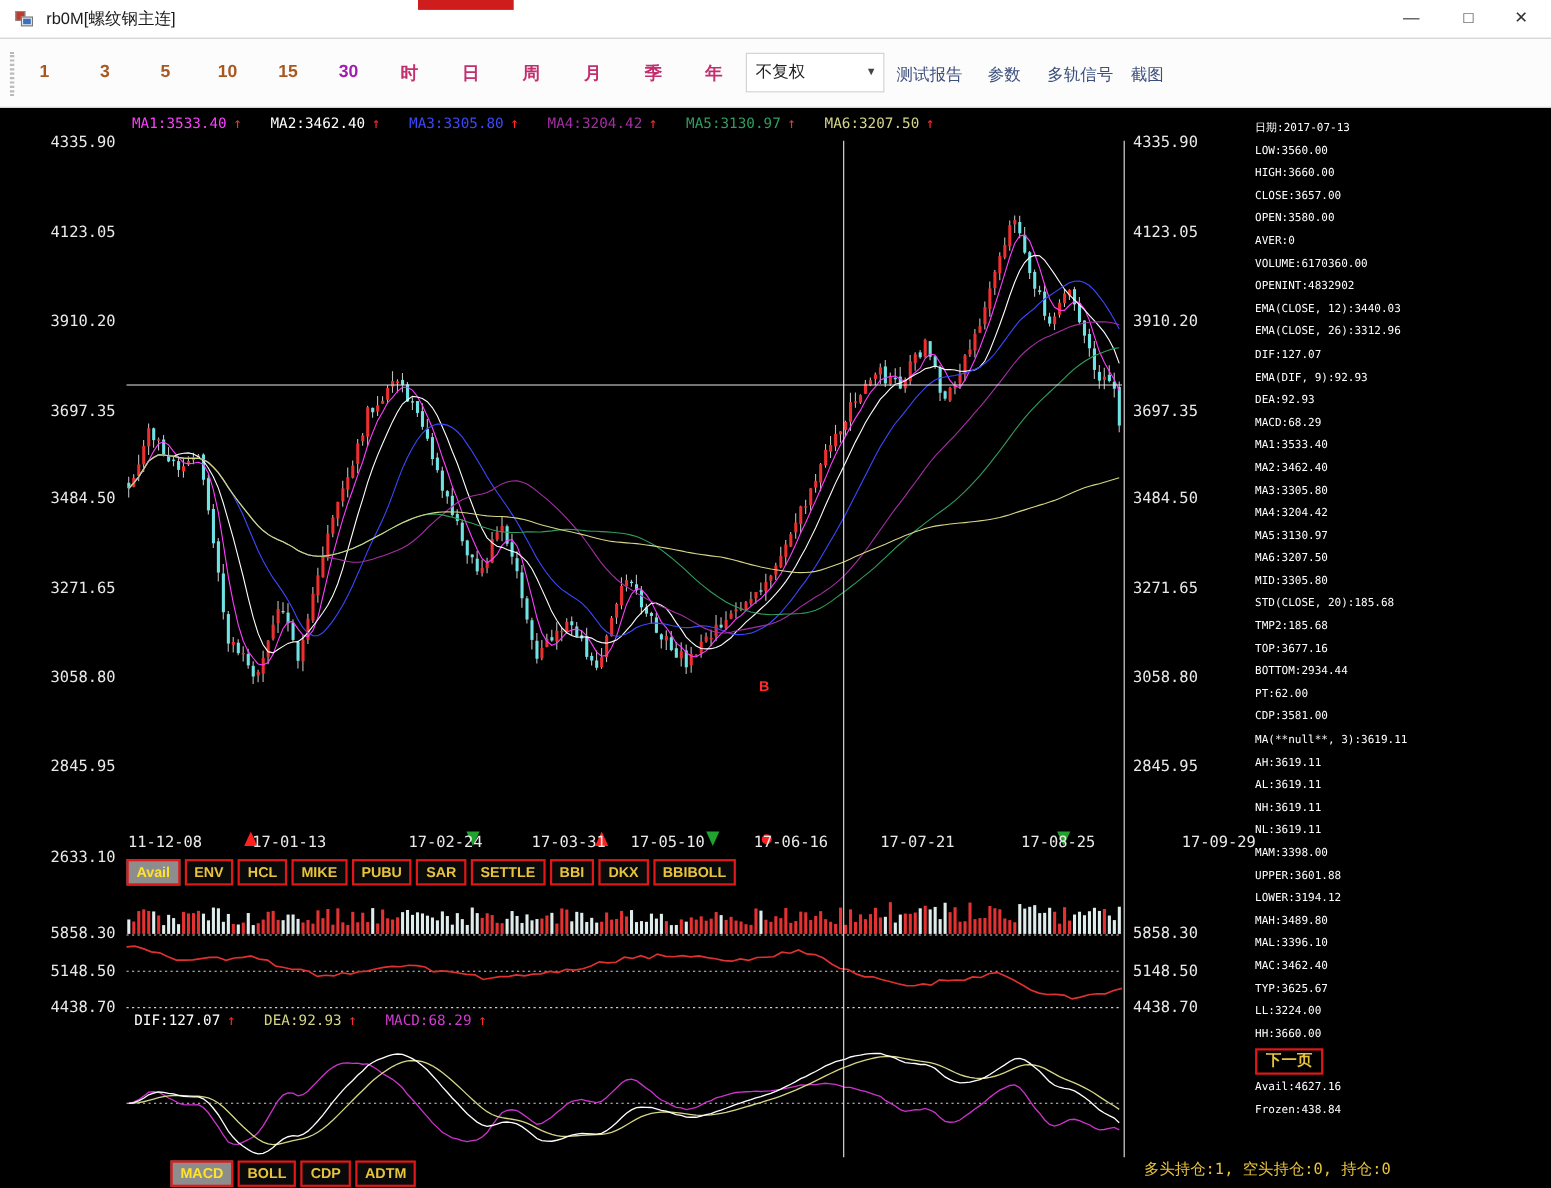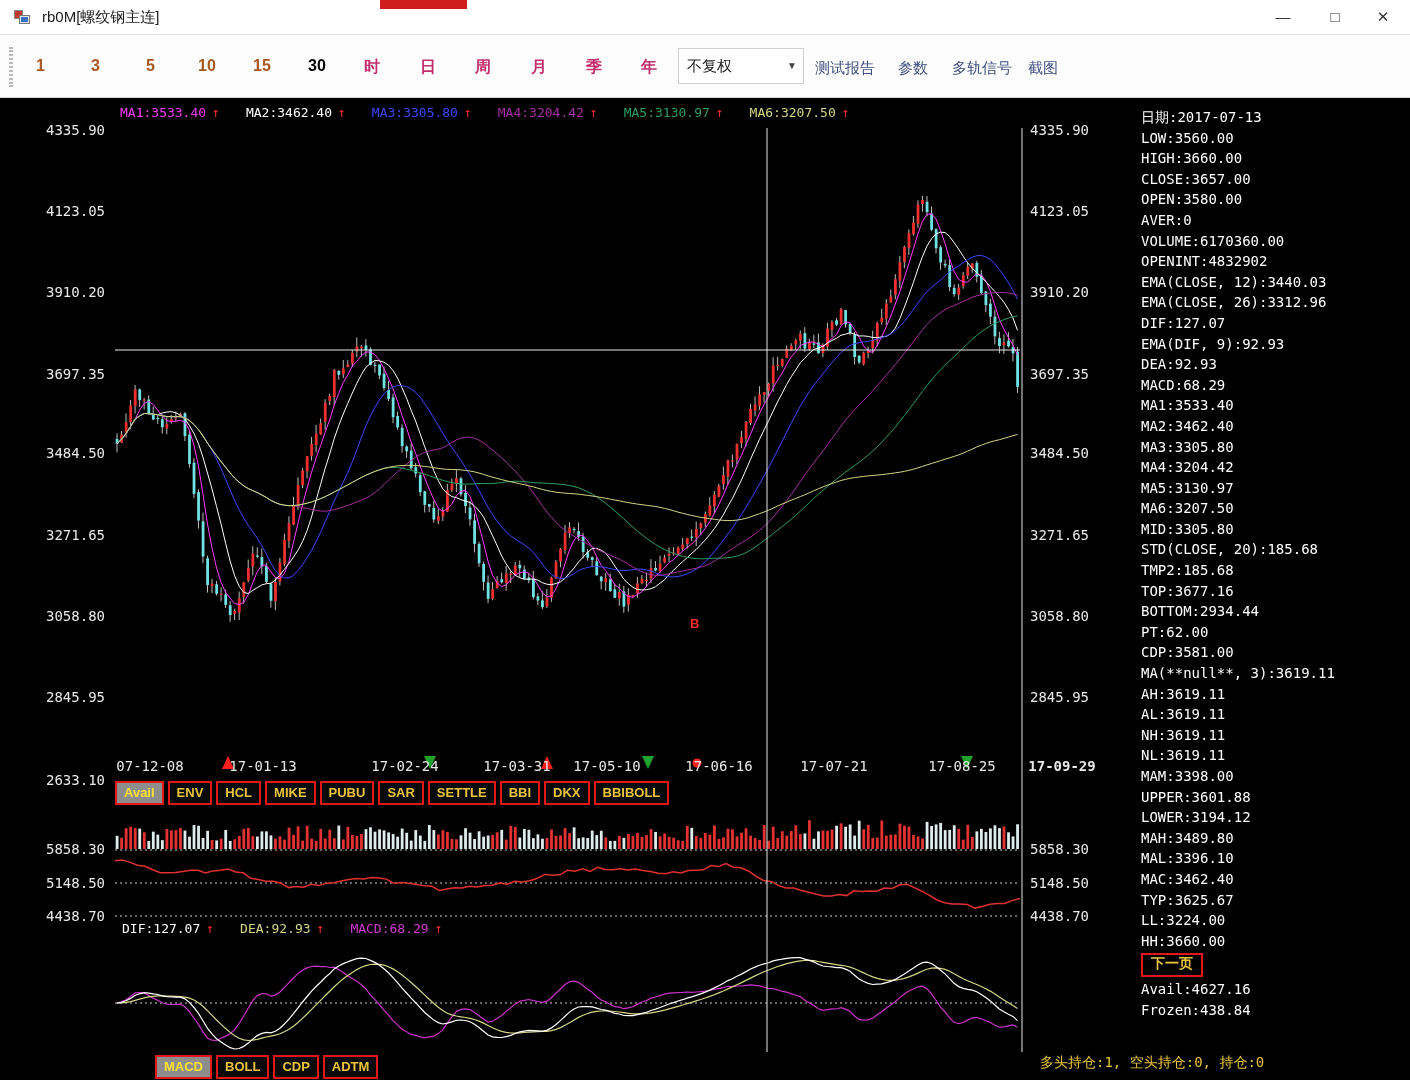--- a/index.html
+++ b/index.html
@@ -52,21 +52,21 @@
   .tab-row { display:flex; gap:4px; }
   #indicator-tabs { left:115px; top:781px; }
   #bottom-tabs { left:115px; top:1055px;padding-left:40px; }
   .tab { border:2px solid #e21818; background:#0a0a0a; color:#e8c33c; font-size:13px;
          font-weight:bold; padding:2px 7px 3px 7px; cursor:default; white-space:nowrap; }
   .tab.selected { background:#8d8d8d; color:#ffe32b; }
 
   #macd-row { left:122px; top:921px; display:flex; gap:26px; font-size:13px; }
 
   #info-panel { left:1141px; top:107px; width:265px; }
-  .info-line { color:#ffffff; font-size:14px; line-height:20.6px; white-space:pre;
+  .info-line { color:#ffffff; font-size:10px; line-height:20.6px; white-space:pre;
                font-family:"DejaVu Sans Mono", monospace; }
   #next-page-btn { display:inline-block; border:2px solid #e21818; color:#e8c33c;
                    font-weight:bold; font-size:14px; padding:0 8px 2px 8px; margin:2px 0;
                    cursor:default; }
   #status-positions { left:1040px; top:1054px; color:#e8c33c; font-size:14px;
                       font-family:"DejaVu Sans Mono", monospace; }
 
   #chart-svg { position:absolute; left:0; top:0; z-index:5; }
 </style>
 </head>
@@ -714,21 +714,21 @@
 
 <div id="toolbar">
   <div class="grip"></div>
   <div>
 
   <span class="tb-item" style="left: 36px; color: rgb(168, 87, 31);">1</span>
       <span class="tb-item" style="left: 91px; color: rgb(168, 87, 31);">3</span>
       <span class="tb-item" style="left: 146px; color: rgb(168, 87, 31);">5</span>
       <span class="tb-item" style="left: 198px; color: rgb(168, 87, 31);">10</span>
       <span class="tb-item" style="left: 253px; color: rgb(168, 87, 31);">15</span>
-      <span class="tb-item" style="left: 308px; color: #000000;">30</span>
+      <span class="tb-item" style="left: 308px; color: #a21caf;">30</span>
       <span class="tb-item" style="left: 364px; color: rgb(194, 47, 110);">时</span>
       <span class="tb-item" style="left: 420px; color: rgb(194, 47, 110);">日</span>
       <span class="tb-item" style="left: 475px; color: rgb(194, 47, 110);">周</span>
       <span class="tb-item" style="left: 531px; color: rgb(194, 47, 110);">月</span>
       <span class="tb-item" style="left: 586px; color: rgb(194, 47, 110);">季</span>
       <span class="tb-item" style="left: 641px; color: rgb(194, 47, 110);">年</span>
     </div>
   <div id="adjust-dropdown">
     <span>不复权</span>
     <span class="caret">▼</span>
@@ -783,29 +783,29 @@
   </div>
 <div class="layer yaxis" id="vol-right">
 
 <span class="axis-label" style="top: 841px;">5858.30</span>
     <span class="axis-label" style="top: 875px;">5148.50</span>
     <span class="axis-label" style="top: 908px;">4438.70</span>
   </div>
 
 <div class="layer" id="date-row">
 
-<span class="date-label" style="left: 150px;">07-12-08</span>
+<span class="date-label" style="left: 150px;">11-12-08</span>
     <span class="date-label" style="left: 263px;">17-01-13</span>
     <span class="date-label" style="left: 405px;">17-02-24</span>
     <span class="date-label" style="left: 517px;">17-03-31</span>
     <span class="date-label" style="left: 607px;">17-05-10</span>
     <span class="date-label" style="left: 719px;">17-06-16</span>
     <span class="date-label" style="left: 834px;">17-07-21</span>
     <span class="date-label" style="left: 946px; margin-left: 16px;">17-08-25</span>
-    <span class="date-label" style="left: 1062px; font-weight: bold;">17-09-29</span>
+    <span class="date-label" style="left: 1108px;">17-09-29</span>
   </div>
 
 <div class="layer tab-row" id="indicator-tabs">
 
 <div class="tab selected">Avail</div>
     <div class="tab">ENV</div>
     <div class="tab">HCL</div>
     <div class="tab">MIKE</div>
     <div class="tab">PUBU</div>
     <div class="tab">SAR</div>

